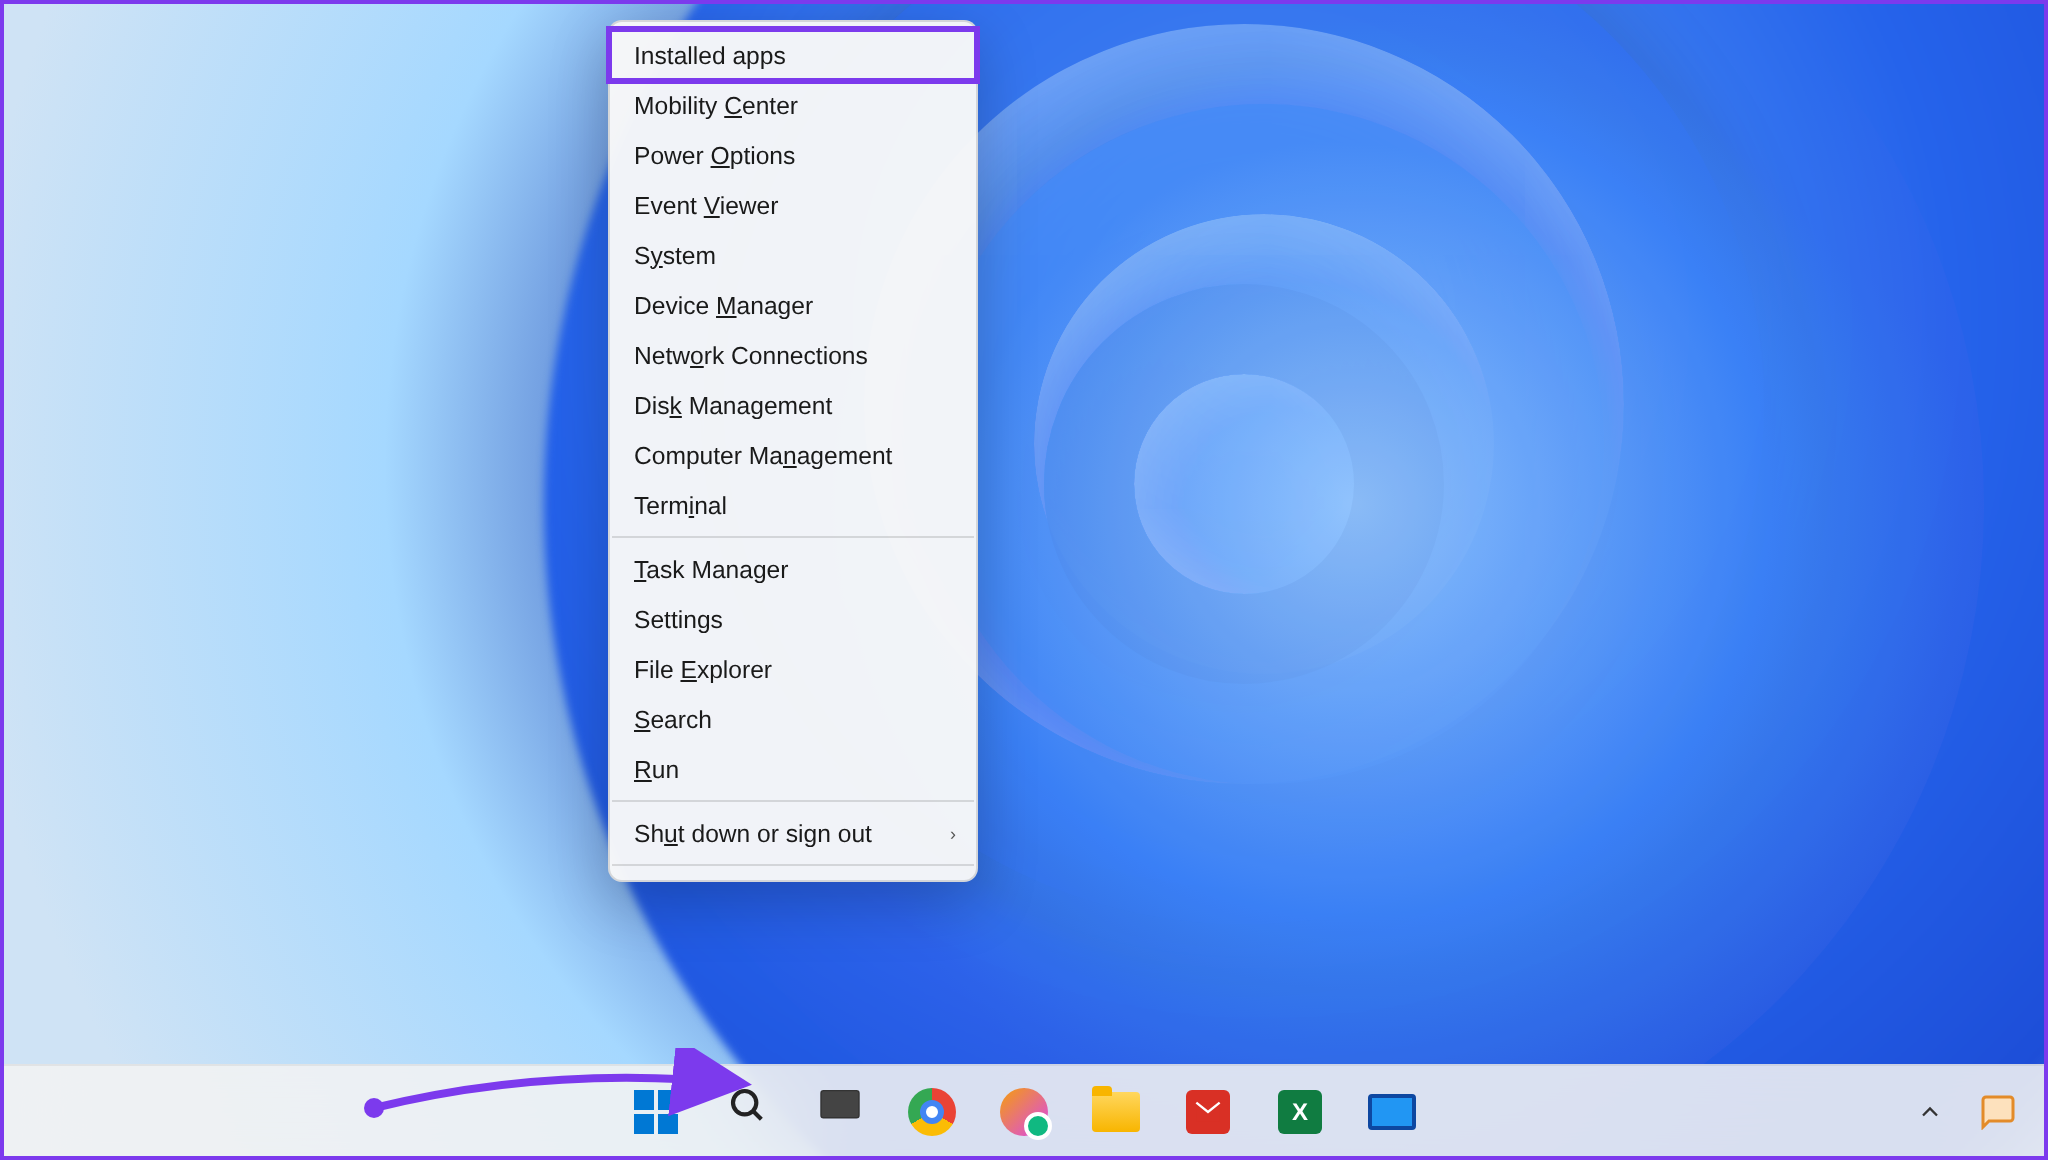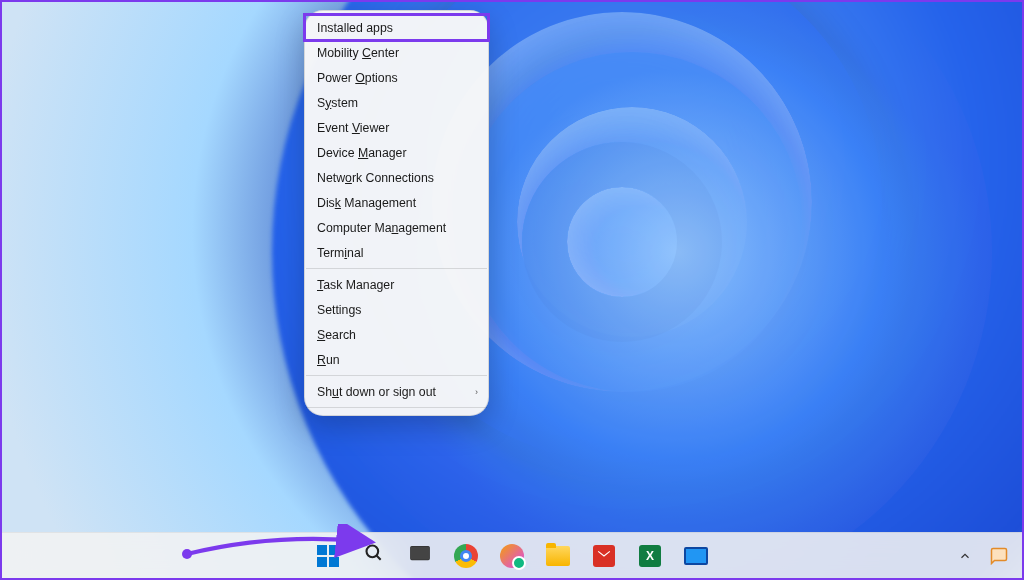--- a/index.html
+++ b/index.html
@@ -48,21 +48,21 @@
     .s2 { width:340px;height:340px; top:50px; right:220px; border-width:55px; border-color: rgba(59,130,246,0.55);}
     .s3 { width:200px;height:200px; top:140px; right:300px; border-width:45px; border-color: rgba(30,58,138,0.6);}
     
     .context-menu {
       position: absolute;
       left: 302px;
       top: 8px;
       width: 185px;
       background: rgba(248,248,248,0.97);
       border: 1px solid rgba(0,0,0,0.12);
-      border-radius: 19px;
+      border-radius: 7px;
       box-shadow: 0 10px 30px rgba(0,0,0,0.22);
       padding: 4px 0;
       z-index: 10;
       font-size: 12.3px;
       color:#1a1a1a;
     }
     .menu-item {
       padding: 5.5px 12px;
       cursor: default;
       position:relative;
@@ -159,30 +159,31 @@
 <div class="wallpaper">
   <div class="swirl s1"></div>
   <div class="swirl s2"></div>
   <div class="swirl s3"></div>
 </div>
 
 <div class="context-menu" id="context-menu">
     <div class="menu-item highlighted"><span>Installed apps</span></div>
     <div class="menu-item"><span>Mobility <span class="underline-char">C</span>enter</span></div>
     <div class="menu-item"><span>Power <span class="underline-char">O</span>ptions</span></div>
+    <div class="menu-item"><span>Event <span class="underline-char">V</span>iewer</span></div>
     <div class="menu-item"><span>S<span class="underline-char">y</span>stem</span></div>
-    <div class="menu-item"><span>Event <span class="underline-char">V</span>iewer</span></div>
     <div class="menu-item"><span>Device <span class="underline-char">M</span>anager</span></div>
     <div class="menu-item"><span>Netw<span class="underline-char">o</span>rk Connections</span></div>
     <div class="menu-item"><span>Dis<span class="underline-char">k</span> Management</span></div>
     <div class="menu-item"><span>Computer Ma<span class="underline-char">n</span>agement</span></div>
     <div class="menu-item"><span>Term<span class="underline-char">i</span>nal</span></div>
     <div class="menu-sep"></div>
     <div class="menu-item"><span><span class="underline-char">T</span>ask Manager</span></div>
     <div class="menu-item"><span>Settin<span class="underline-char">g</span>s</span></div>
+    <div class="menu-item"><span>File <span class="underline-char">E</span>xplorer</span></div>
     <div class="menu-item"><span><span class="underline-char">S</span>earch</span></div>
     <div class="menu-item"><span><span class="underline-char">R</span>un</span></div>
     <div class="menu-sep"></div>
     <div class="menu-item"><span>Sh<span class="underline-char">u</span>t down or sign out</span><span class="submenu-arrow">›</span></div>
     <div class="menu-sep"></div>
   </div>
 
 <svg class="arrow-annotation" width="210" height="40">
   <defs>
     <marker id="ah" markerWidth="12" markerHeight="12" refX="9" refY="5" orient="auto">

